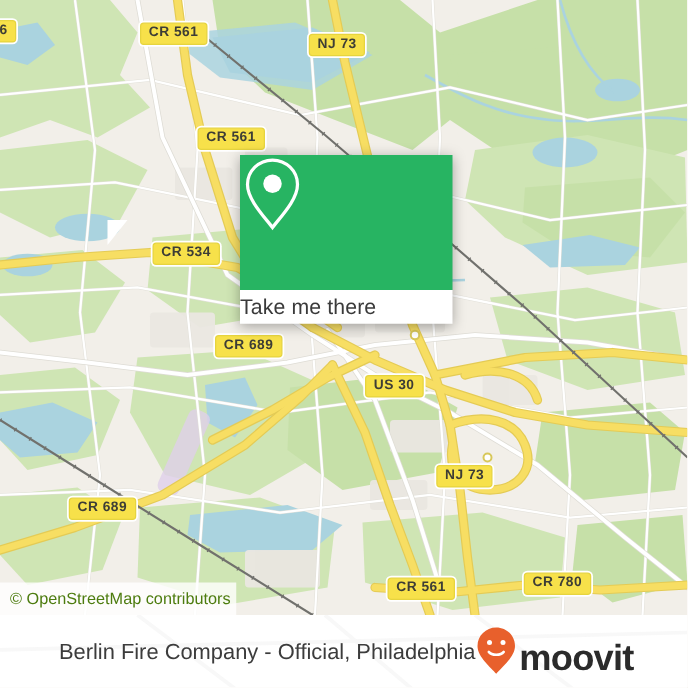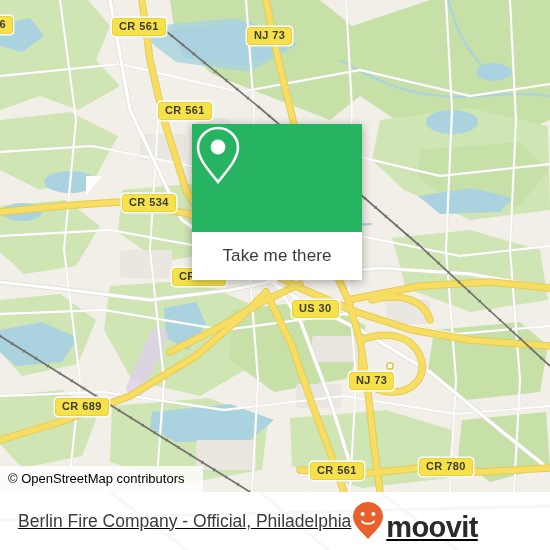--- a/index.html
+++ b/index.html
@@ -25,48 +25,48 @@
     padding:2px 6px 3px 6px;
     line-height:11px;
     white-space:nowrap;
     font-family:"Liberation Sans",sans-serif;
   }
 
   
   #attribution{
     position:absolute;left:0;bottom:0;
     background:rgba(255,255,255,.80);
-    font-size:13px;color:#000000;
-    padding:5px 18px 5px 8px;
+    font-size:13px;color:#4d7c0f;
+    padding:5px 4px 5px 8px;
     line-height:16px;
     white-space:nowrap;
     text-align:right;
   }
 
   
   #popup{position:absolute;left:192px;top:124px;width:170px;filter:drop-shadow(0 2px 5px rgba(0,0,0,.33));}
   #popup-head{
     height:108px;background:#27b462;
     display:flex;align-items:center;justify-content:center;
   }
   #popup-foot{
-    height:48px;background:#fff;
-    display:flex;align-items:center;justify-content:center;
+    height:27px;background:#fff;
+    display:flex;align-items:center;justify-content:flex-start;
   }
   #popup-foot span{font-size:17px;color:#3a3a3a;letter-spacing:.1px;}
   #popup-tail{
     position:absolute;left:86px;top:176px;width:0;height:0;
     border-left:16px solid #fff;
     border-bottom:20px solid transparent;
   }
 
   
   #footer{position:absolute;left:0;top:492px;width:550px;height:58px;background:#fff;overflow:hidden;}
   #footer-ghost{position:absolute;left:0;top:-492px;width:550px;height:550px;opacity:.07;}
-  #footer-inner{position:relative;height:58px;display:flex;align-items:center;justify-content:flex-start;padding:0 14px 0 18px;box-sizing:border-box;text-decoration:underline;}
+  #footer-inner{position:relative;height:58px;display:flex;align-items:center;justify-content:center;padding:0 14px 0 18px;box-sizing:border-box;}
   #place-title{font-size:17.5px;color:#3c3c3c;white-space:nowrap;}
   #brand{display:flex;align-items:center;gap:1px;}
   #brand-word{font-size:29px;font-weight:bold;color:#2b2b2b;letter-spacing:-.6px;line-height:29px;margin-top:12px;}
 </style>
 </head>
 <body>
 
 <div id="app">
 
   <div id="map">

